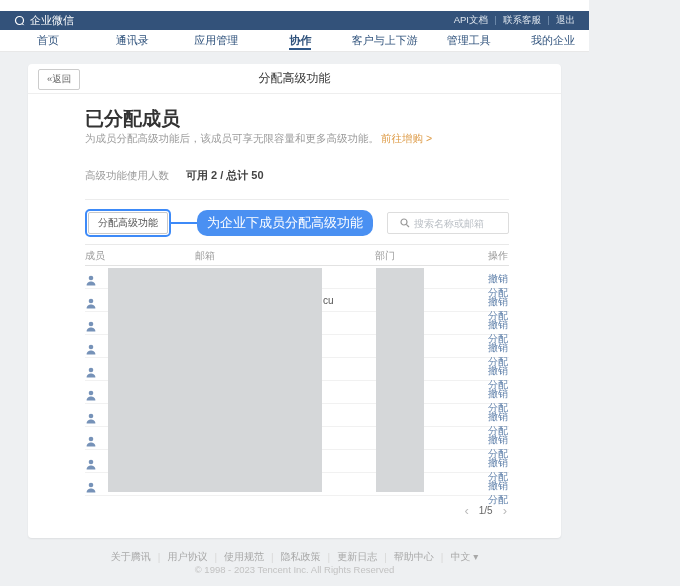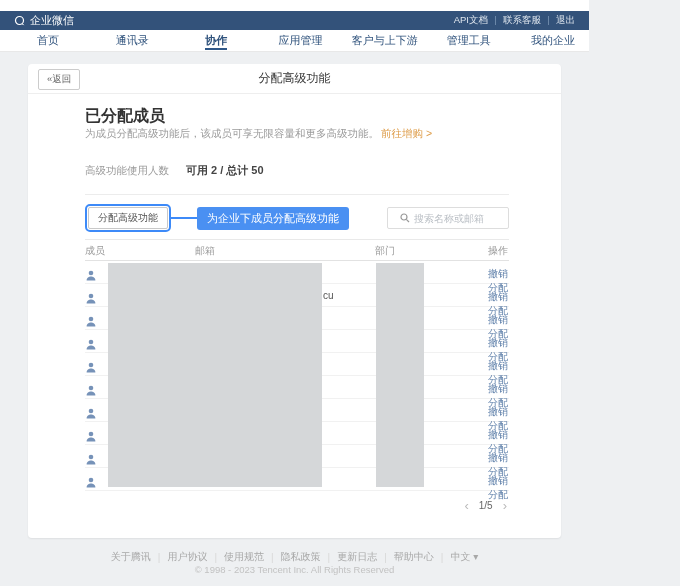--- a/index.html
+++ b/index.html
@@ -21,36 +21,36 @@
   .nav-item { flex:1; text-align:center; font-size:11px; color:#2f527c; line-height:21px; cursor:pointer;margin-left:12px; }
   .nav-item.active span { border-bottom:2px solid #2f5788; padding-bottom:2px; font-weight:bold; }
 
   .page-body { padding:12px 28px 0; }
   .card { background:#ffffff; border-radius:4px; box-shadow:0 1px 2px rgba(0,0,0,.07); height:474px; position:relative; overflow:hidden; }
   .card-header { height:30px; border-bottom:1px solid #eeeeee; display:flex; align-items:center; position:relative; }
   .back-btn { position:absolute; left:10px; top:5px; background:#fff; border:1px solid #cccccc; border-radius:2px; font-size:9.5px; color:#666; padding:3px 8px; cursor:pointer; font-family:inherit; }
   .page-title { flex:1; text-align:center; font-size:12px; color:#333333; }
 
   .card-content { padding:8px 52px 0 57px; position:relative; }
-  .section-heading { font-size:16px; color:#333333; font-weight:bold; margin-top:4px; }
+  .section-heading { font-size:19px; color:#333333; font-weight:bold; margin-top:4px; }
   .desc { font-size:10.5px; color:#9b9b9b; margin-top:0; }
   .purchase { color:#dd9a45; text-decoration:none; cursor:pointer; margin-left:2px; }
 
   .stats { margin-top:22px; font-size:10.5px; }
   .stats-label { color:#9b9b9b; }
   .stats-value { color:#444444; font-weight:bold; margin-left:14px; font-size:11px; }
 
   .divider { height:1px; background:#ececec; margin-top:16px; }
 
   .toolbar { margin-top:10px; display:flex; align-items:center; height:26px; position:relative; }
   .annotated-btn { display:flex; align-items:center; }
   .btn-outline { border:2px solid #3d8af8; border-radius:5px; padding:1px; display:inline-flex; }
   .assign-btn { border:1px solid #c9c9c9; background:#ffffff; color:#555555; font-size:10px; padding:3px 9px; border-radius:2px; cursor:pointer; font-family:inherit; white-space:nowrap; }
   .connector { width:26px; height:2px; background:#3d8af8; }
-  .callout { background:#4a90f2; color:#ffffff; font-size:11px; padding:4px 10px; border-radius:3px; white-space:nowrap; }
+  .callout { background:#4a90f2; color:#ffffff; font-size:13px; padding:4px 10px; border-radius:10px; white-space:nowrap; }
   .search-box { margin-left:auto; width:122px; height:22px; border:1px solid #dddddd; border-radius:2px; display:flex; align-items:center; padding:0 12px; background:#ffffff; }
   .search-icon { display:flex; align-items:center; margin-right:4px; }
   .search-box input { border:none; outline:none; width:100%; font-size:10px; color:#333; background:transparent; font-family:inherit; }
   .search-box input::placeholder { color:#b9bec4; }
 
   .table { margin-top:8px; position:relative; }
   .thead { height:22px; border-top:1px solid #e9e9e9; border-bottom:1px solid #e2e2e2; position:relative; font-size:10px; color:#9a9a9a; }
   .thead .col { position:absolute; line-height:22px; }
   .col-member { left:0; }
   .col-email { left:110px; }
@@ -96,22 +96,22 @@
       <span class="sep"></span>
       <a>联系客服</a>
       <span class="sep"></span>
       <a>退出</a>
     </div>
   </div>
 
   <div class="nav">
     <div class="nav-item"><span>首页</span></div>
     <div class="nav-item"><span>通讯录</span></div>
+    <div class="nav-item"><span>应用管理</span></div>
     <div class="nav-item active"><span>协作</span></div>
-    <div class="nav-item"><span>应用管理</span></div>
     <div class="nav-item"><span>客户与上下游</span></div>
     <div class="nav-item"><span>管理工具</span></div>
     <div class="nav-item"><span>我的企业</span></div>
   </div>
 
   <div class="page-body">
     <div class="card">
       <div class="card-header">
         <button class="back-btn">«返回</button>
         <div class="page-title">分配高级功能</div>

